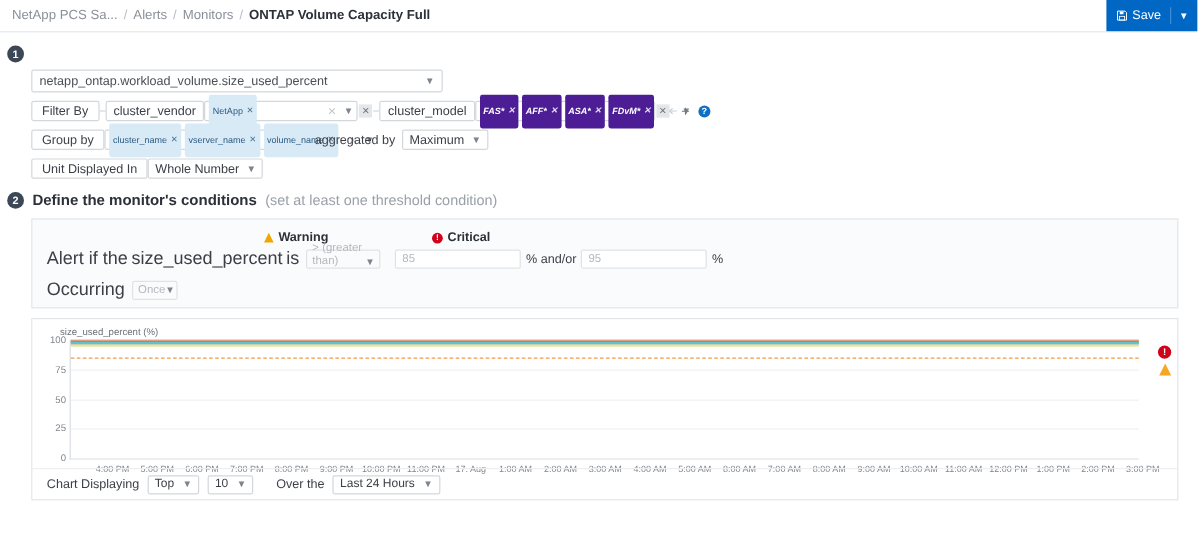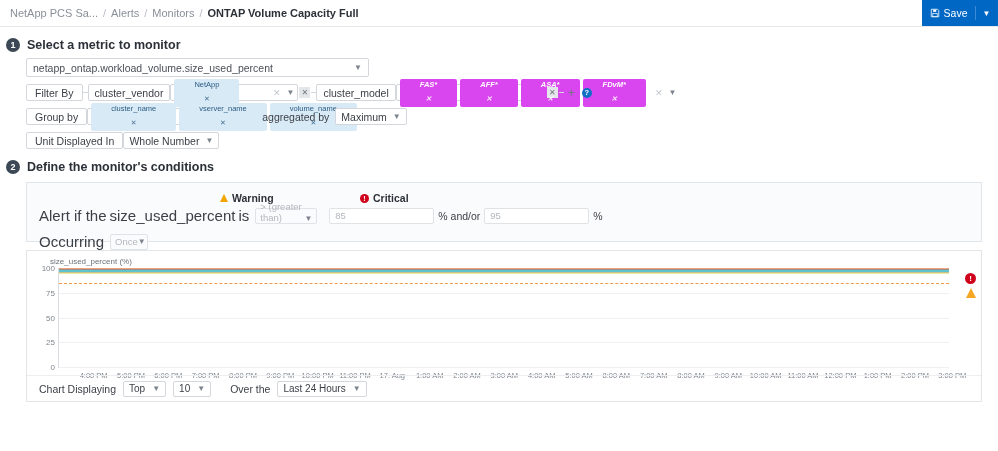--- a/index.html
+++ b/index.html
@@ -98,25 +98,25 @@
     font-size:10.5px; color:#3b3f46; border-radius:2px;
     white-space: nowrap;
   }
   .valbox {
     border: 1px solid #d3d7dc; background:#fff; height:17px;
     display:flex; align-items:center; gap:3px; padding:0 3px;
     border-radius:2px;
   }
   .chip {
     display:flex; align-items:center; gap:3px;
-    height:28px; padding:0 20px; border-radius:2px;
-    font-size:7.5px; line-height:11px; white-space:nowrap;flex-direction:column;
+    height:28px; padding:0 3px; border-radius:2px;
+    font-size:7.5px; line-height:11px; white-space:nowrap;
   }
   .chip-light { background:#d9eaf7; color:#2c5b82; }
-  .chip-blue  { background:#d946ef; color:#ffffff; font-style:italic; font-weight:bold;}
+  .chip-blue  { background:#4c1d95; color:#ffffff; font-style:italic; font-weight:bold;}
   .chip-x { font-size:7px; opacity:.85; }
   .clear-x { color:#c3c8cf; font-size:9px; padding:0 3px; }
   .sep-x {
     width:11px; height:11px; background:#e4e7ea;
     display:flex; align-items:center; justify-content:center;
     color:#6f757d; font-size:8px; margin:0 1px;
   }
   .plus { color:#6f757d; font-size:12px; padding:0 4px; }
   .dash { width:5px; border-top:1px solid #d3d7dc; }
   .help {
@@ -129,21 +129,21 @@
     border:1px solid #d3d7dc; background:#fff; height:17px;
     display:flex; align-items:center; gap:6px; padding:0 5px;
     font-size:10.5px; color:#3b3f46; border-radius:2px;
   }
 
   
   .cond-card {
     margin: 2px 16px 0 26px;
     border: 1px solid #e3e6e9;
     background: #fafbfc;
-    height: 60px;
+    height: 75px;
     position: relative;
   }
   .cond-headrow { position:absolute; top:9px; left:0; right:0; height:14px; }
   .sev { position:absolute; display:flex; align-items:center; gap:4px;
          font-size:10.5px; font-weight:bold; color:#2c3038; }
   .sev.warn { left: 193px; }
   .sev.crit { left: 333px; }
   .tri { width:0;height:0;border-left:4.5px solid transparent;border-right:4.5px solid transparent;border-bottom:8px solid #f0a500; }
   .dot-crit { width:9px;height:9px;border-radius:50%;background:#d0021b;color:#fff;
               font-size:7px;font-weight:bold;display:flex;align-items:center;justify-content:center;}
@@ -247,21 +247,20 @@
       </svg>
       <span>Save</span>
     </div>
     <div class="save-sep"></div>
     <span class="caret-w">▼</span>
   </div>
 </div>
 
 <div class="section-head">
   <span class="step-num">1</span>
-  <span class="section-title">Select a metric to monitor</span>
 </div>
 
 <div class="panel">
 
   <div class="metric-select">
     <span>netapp_ontap.workload_volume.size_used_percent</span>
     <span class="caret">▼</span>
   </div>
 
   <div class="frow">
@@ -346,20 +345,21 @@
     <div class="selbox">
       <span>Whole Number</span>
       <span class="caret">▼</span>
     </div>
   </div>
 </div>
 
 <div class="section-head">
   <span class="step-num">2</span>
   <span class="section-title">Define the monitor's conditions</span>
+  <span class="section-sub">(set at least one threshold condition)</span>
 </div>
 
 <div class="cond-card">
   <div class="cond-headrow">
     <div class="sev warn">
       <span class="tri"></span>
       <span>Warning</span>
     </div>
     <div class="sev crit">
       <span class="dot-crit">!</span>

